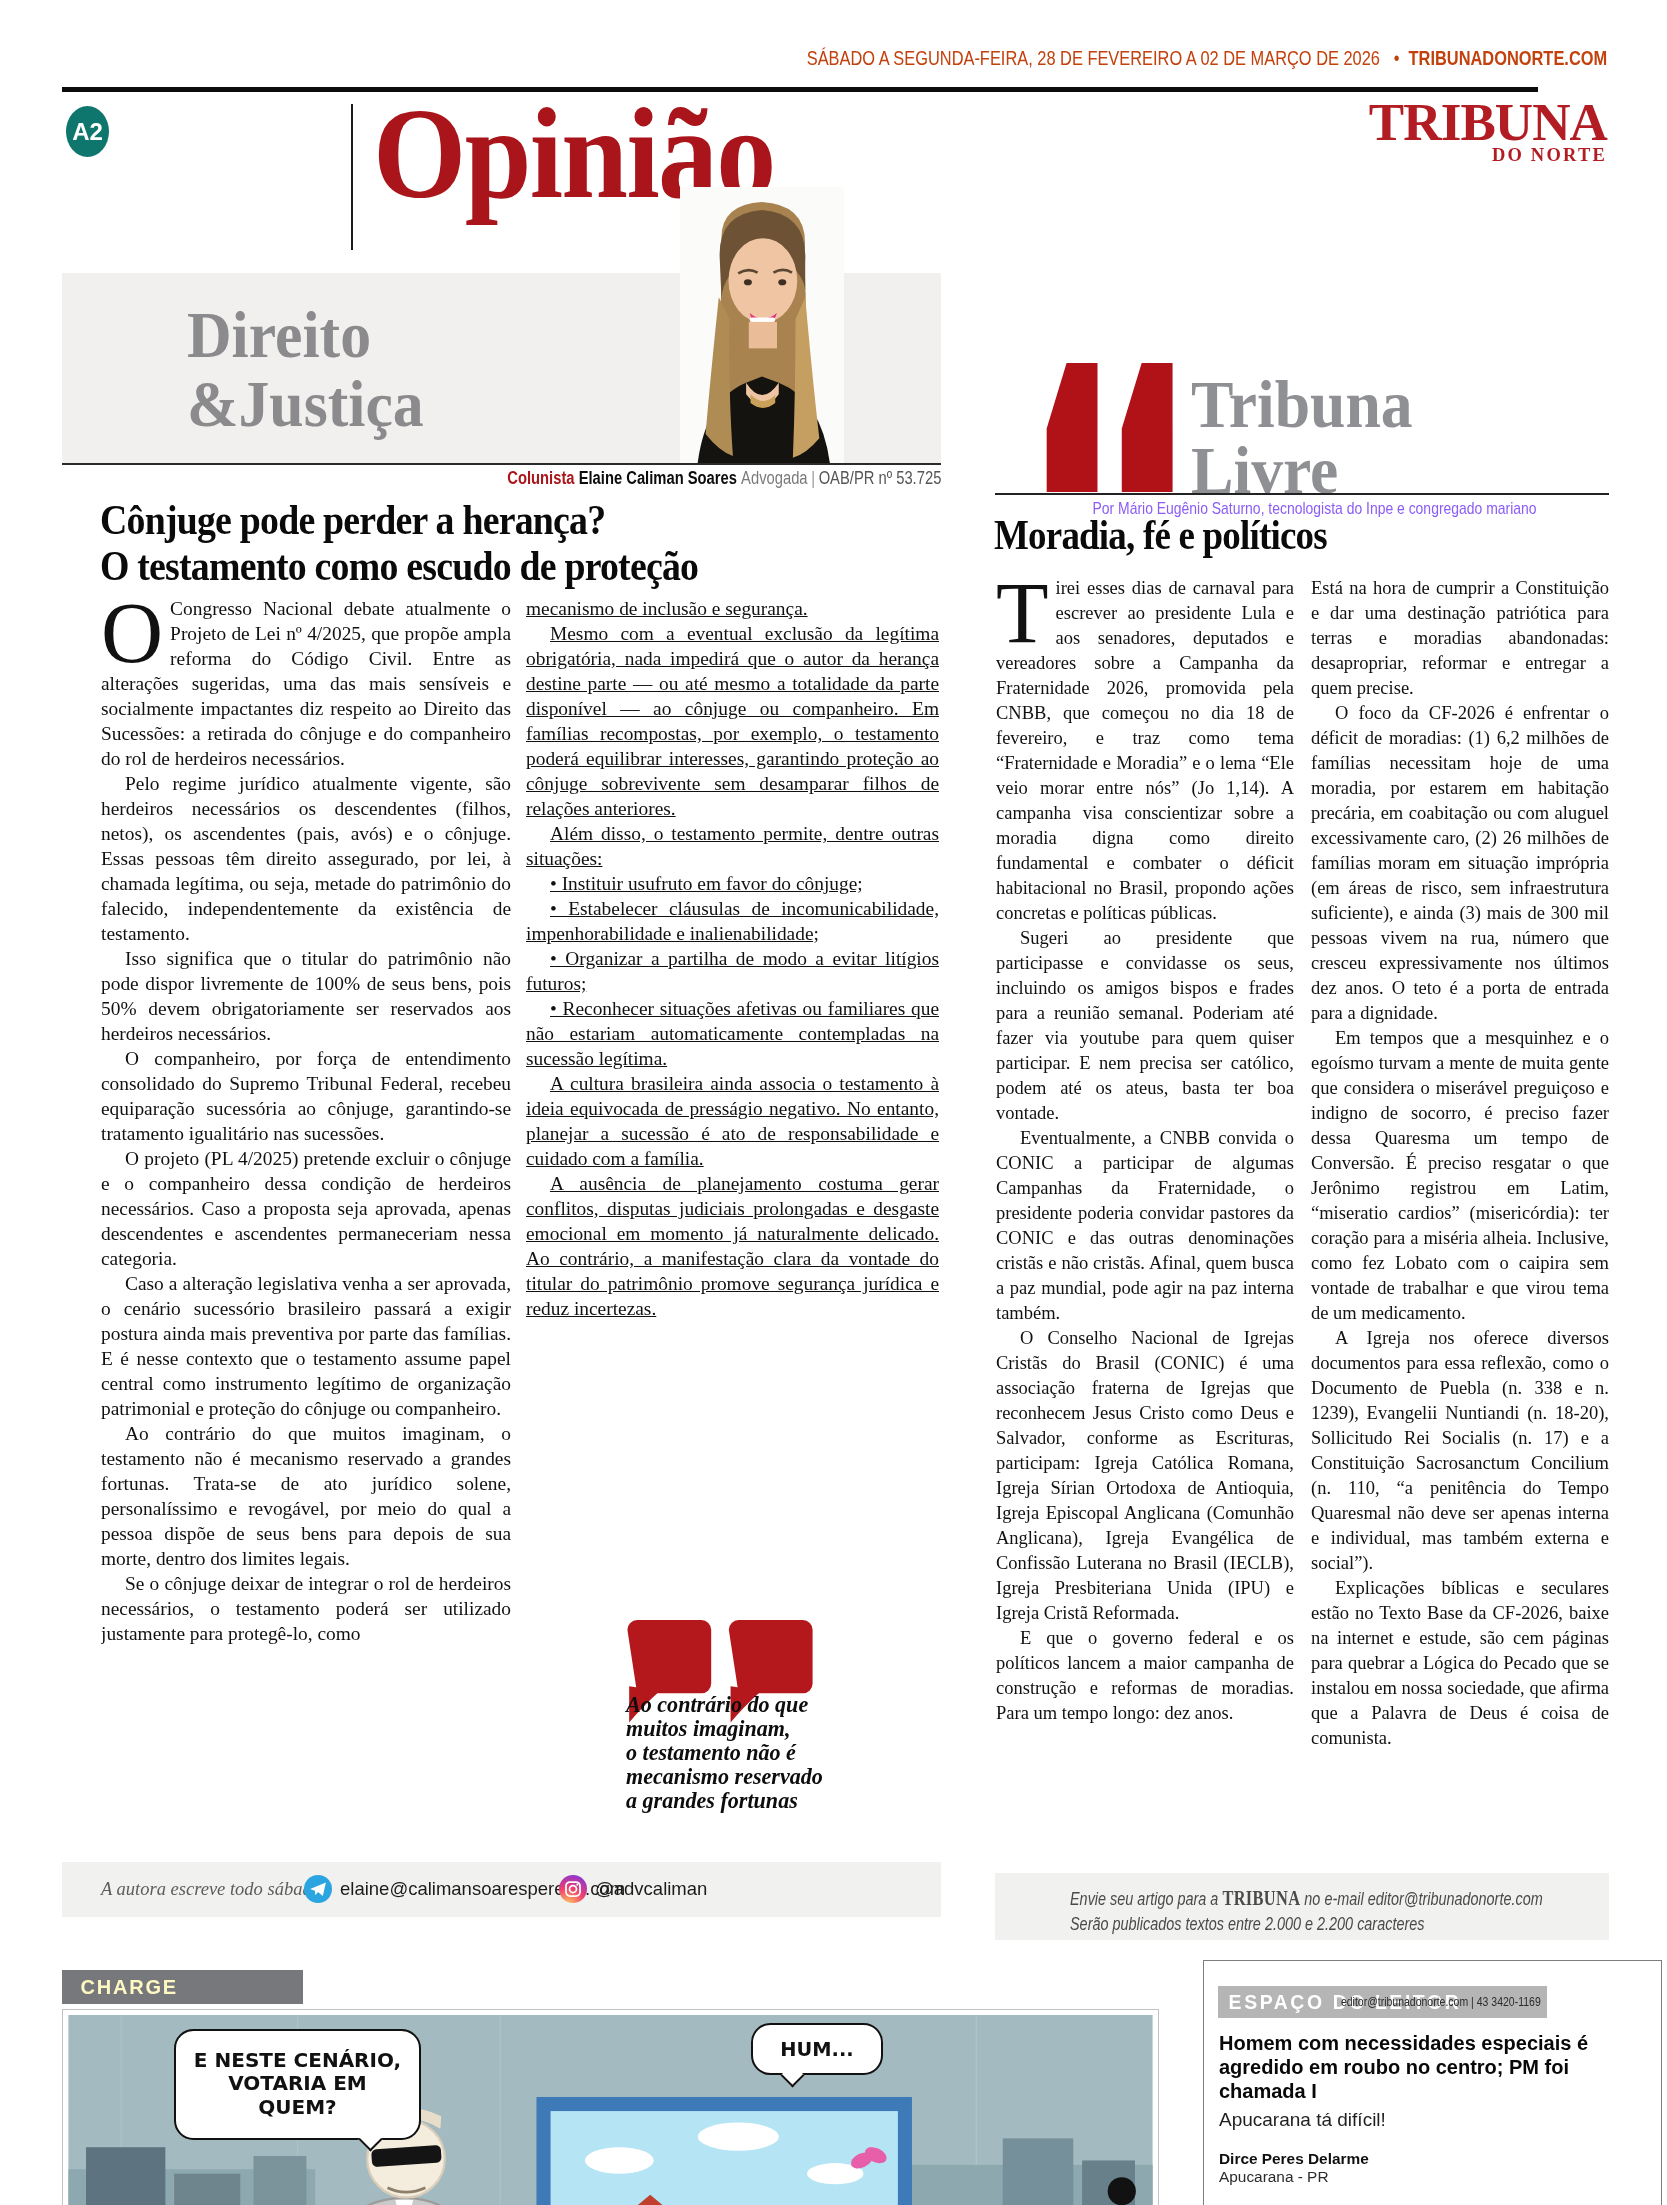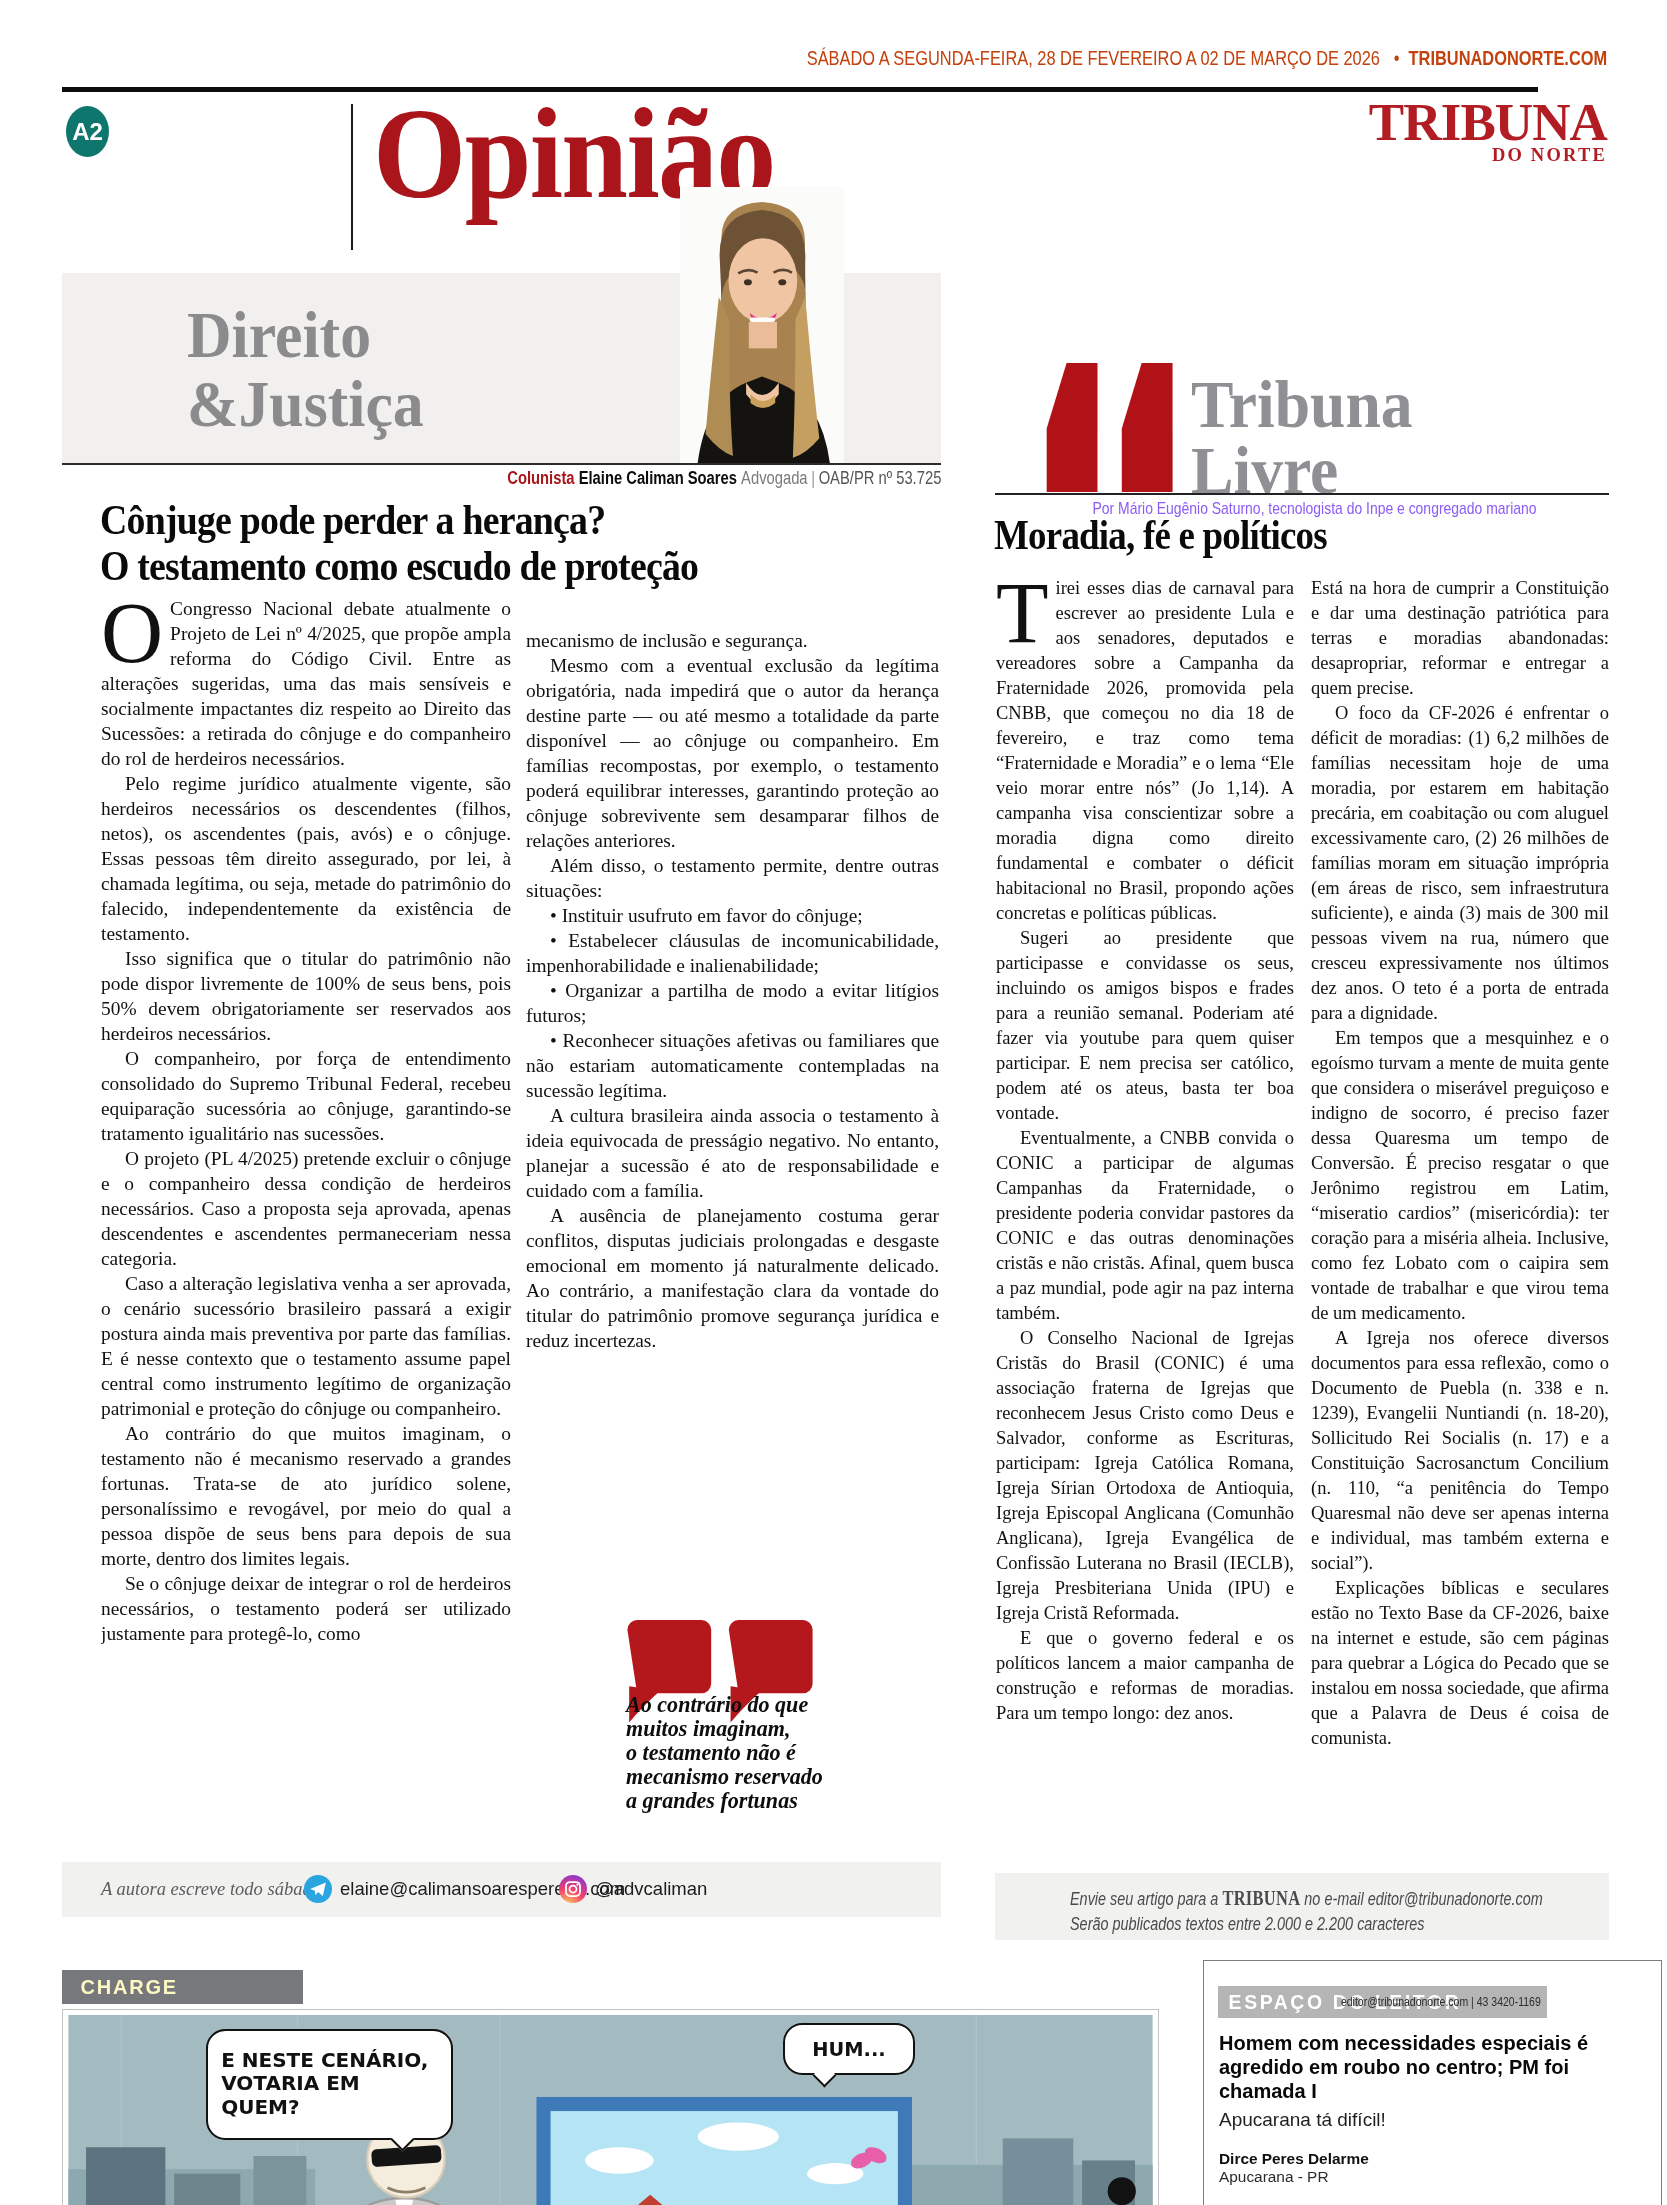--- a/index.html
+++ b/index.html
@@ -40,21 +40,21 @@
   .headline-left { left:100px; top:497px; font-weight:bold; font-size:43px; line-height:46px; letter-spacing:-0.9px;
                    transform:scaleX(.88); transform-origin:left top; color:#0a0a0a; }
   .headline-right { left:994px; top:513px; font-weight:bold; font-size:42px; line-height:45px; letter-spacing:-0.9px;
                     transform:scaleX(.88); transform-origin:left top; color:#0a0a0a; }
 
   
   .newscol { position:absolute; overflow:hidden; text-align:justify; }
   .newscol p { font-size:19.4px; line-height:25px; text-indent:24px; }
   .newscol p.first { text-indent:0; }
   .lcol1 { left:101px;  top:596px; width:410px; height:1244px; }
-  .lcol2 { left:526px; top:628px; width:413px; height:1006px; }
+  .lcol2 { left:526px; top:596px; width:413px; height:1006px;text-decoration:underline; }
   .rcol  { top:576px; height:1275px; }
   .rcol p { font-size:18.5px; line-height:25px; }
   .rcol1 { left:996px; width:298px; }
   .rcol2 { left:1311px; width:298px; }
   .dropcap { float:left; font-size:86px; line-height:67px; padding:4.4px 7px 0 0; }
 
   
   .pq-icon { left:623px; top:1620px; }
   .pq-text { left:626px; top:1692px; width:353px; font-size:24px; line-height:24px; font-style:italic; font-weight:bold;
              transform:scaleX(.92); transform-origin:left top; color:#0d0d0d; }
@@ -81,22 +81,22 @@
   .submit-box .brand { font-style:normal; font-weight:bold; font-family:"Liberation Serif",serif; font-size:20px; color:#4a4a4a; letter-spacing:0.4px; }
   .submit-box .row2 { position:absolute; left:75px; top:41px; font-size:17.6px; font-style:italic; }
 
   
   .charge-label { left:62px; top:1970px; width:241px; height:34px; background:#77787c; color:#fef9c3; font-weight:bold;
                   font-size:20px; letter-spacing:1.8px; line-height:34px; padding-left:18.5px;
                   font-family:"Liberation Sans","DejaVu Sans",sans-serif; }
   .cartoon { left:62px; top:2009px; width:1097px; height:556px; background:#fff; border:0.9px solid #c2c2c2; }
   .cartoon svg.scene { position:absolute; left:5.3px; top:5.3px; }
   .bubble { position:absolute; background:#fff; border:2.2px solid #111; border-radius:19.4px; display:flex; align-items:center;
-            justify-content:center; text-align:left; font-family:"DejaVu Sans","Liberation Sans",sans-serif;
-            font-weight:bold; color:#111;margin-left:32px; }
+            justify-content:center; text-align:center; font-family:"DejaVu Sans","Liberation Sans",sans-serif;
+            font-weight:bold; color:#111; }
   .bubble .tail { position:absolute; width:17px; height:17px; background:#fff; border-right:2.2px solid #111;
                   border-bottom:2.2px solid #111; transform:rotate(45deg); }
   .bubble-left { left:111px; top:18.5px; width:247px; height:111px; font-size:20px; line-height:1.18; padding:0 13.2px; }
   .bubble-left .tail { bottom:-10.6px; right:40px; }
   .bubble-right { left:688px; top:13.2px; width:132px; height:52px; font-size:19.4px; }
   .bubble-right .tail { bottom:-10.6px; left:31px; }
 
   
   .leitor-box { left:1203px; top:1960px; width:459px; height:789px; border:1.3px solid #7d7d7d; background:#fff; }
   .leitor-bar { position:absolute; left:14px; top:25px; width:329px; height:32px; background:#b5b5b5; }

